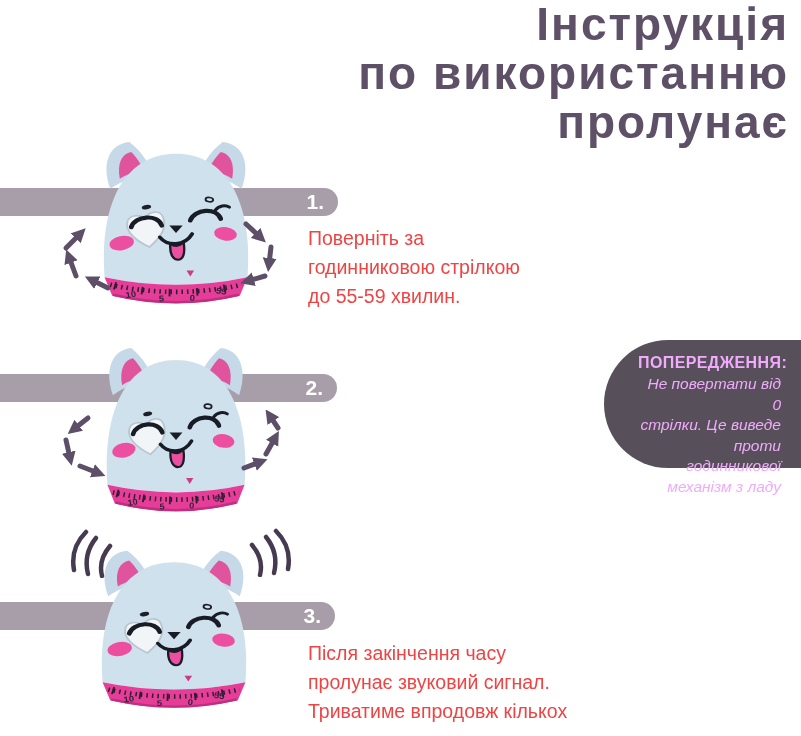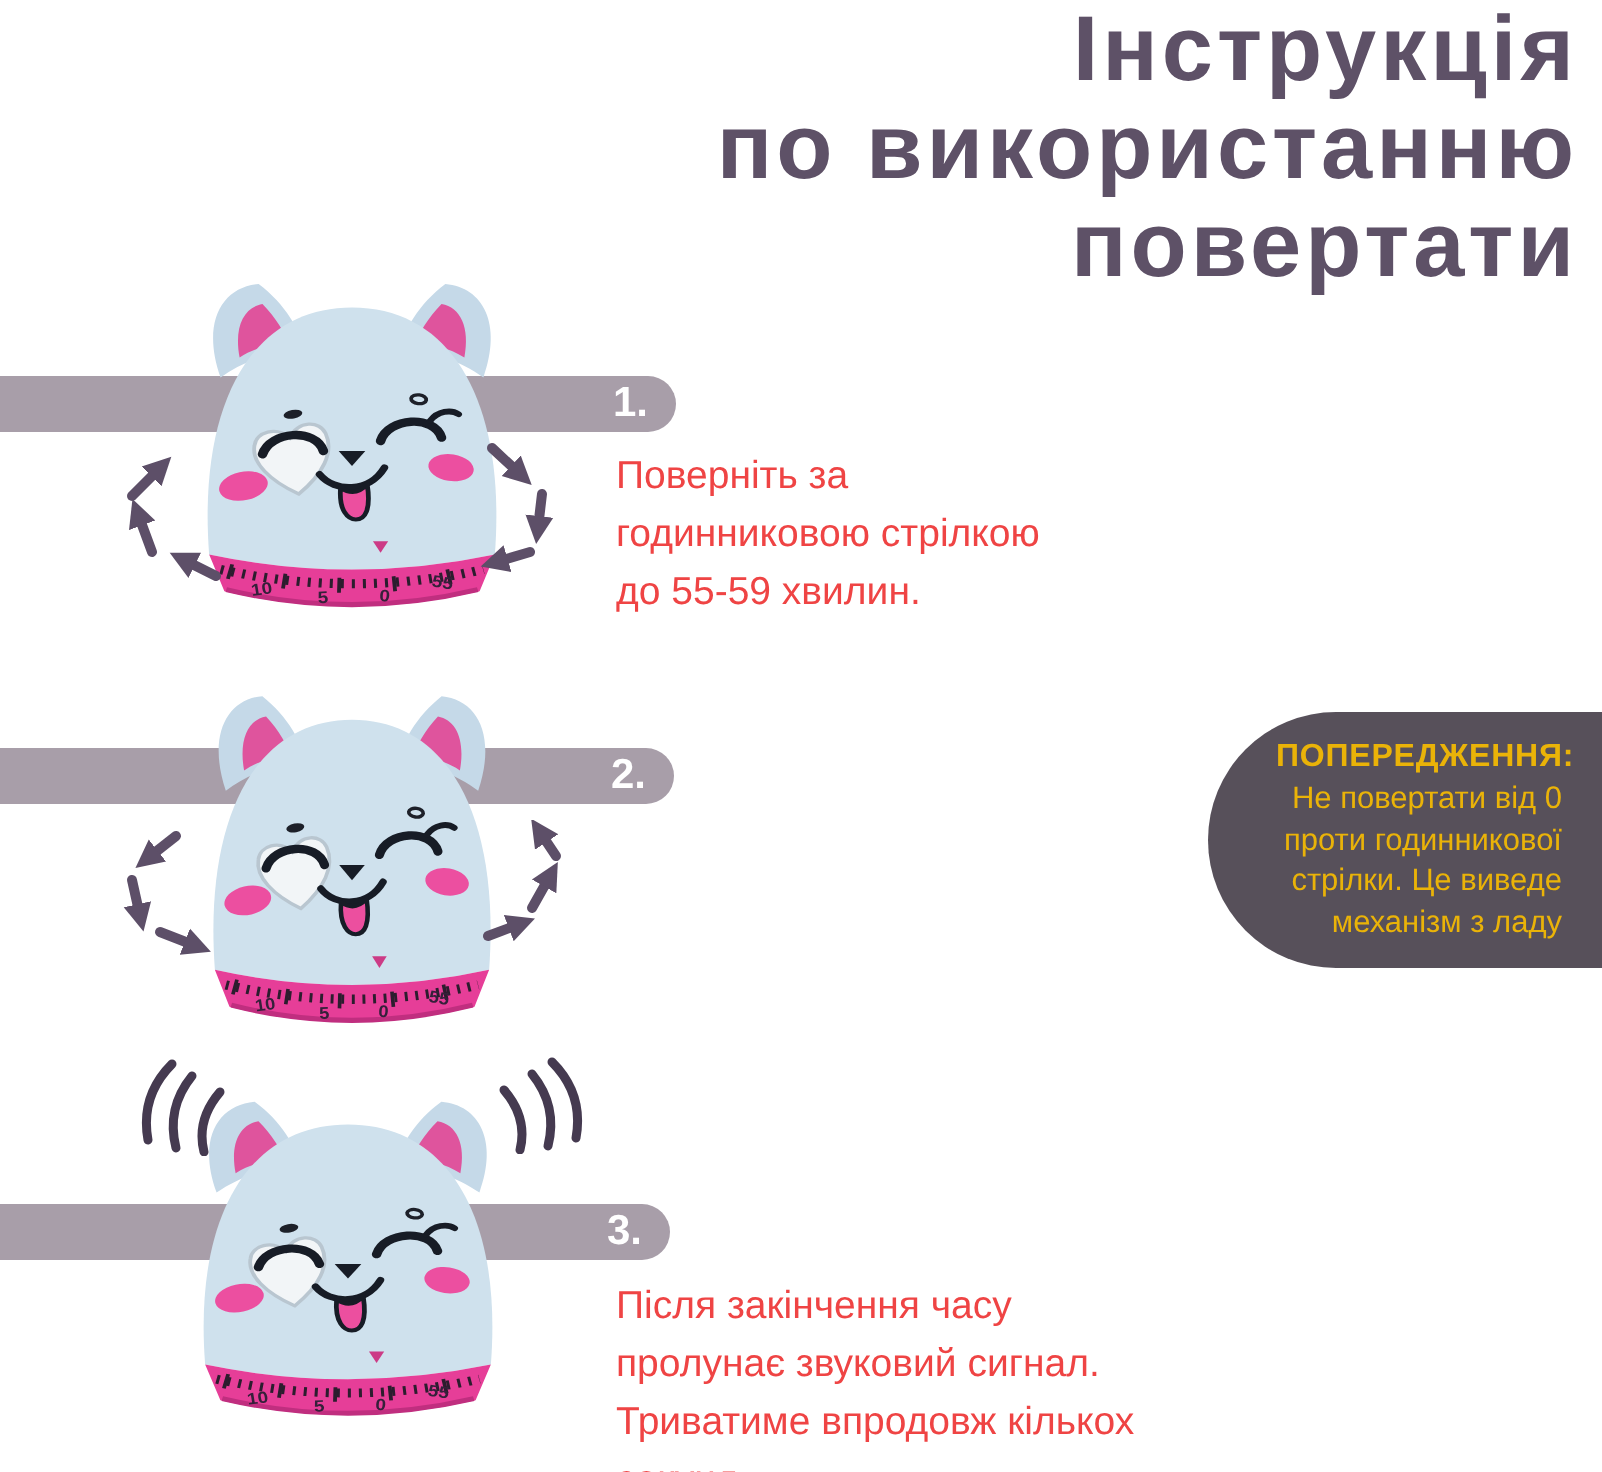--- a/index.html
+++ b/index.html
@@ -34,26 +34,26 @@
   
   .step-text{
     position:absolute;left:308px;margin:0;color:#ef4444;
     font-size:19.5px;line-height:29px;z-index:3;
   }
   .text-1{top:224px;width:212px;}
   .text-2{top:414px;width:256px;}
   .text-3{top:639px;width:274px;}
   
   .warning{
-    position:absolute;top:356px;right:0;width:197px;height:128px;
-    background:#57505a;border-radius:64px 0 0 64px;color:#eab308;
+    position:absolute;top:340px;right:0;width:197px;height:128px;
+    background:#57505a;border-radius:64px 0 0 64px;color:#f0abfc;
     box-sizing:border-box;padding:14px 20px 0 34px;text-align:right;z-index:3;
   }
   .warning-title{font-weight:bold;font-size:16px;letter-spacing:.4px;margin-bottom:2px;}
-  .warning-line{font-size:15.5px;line-height:20.5px;}
+  .warning-line{font-size:15.5px;line-height:20.5px;font-style:italic;}
   .defs-svg{position:absolute;width:0;height:0;}
 </style>
 </head>
 <body>
 
 <div class="canvas">
 
   <svg class="defs-svg" aria-hidden="true">
     <defs>
       <marker id="ah" markerUnits="userSpaceOnUse" markerWidth="15" markerHeight="15" refX="6" refY="7.5" orient="auto">
@@ -99,21 +99,21 @@
           <ellipse cx="48" cy="127" rx="13" ry="8.5" fill="#ec4fa0" transform="rotate(-14 48 127)"></ellipse>
           <ellipse cx="157" cy="116" rx="12" ry="8" fill="#ec4fa0" transform="rotate(10 157 116)"></ellipse>
         </g>
       </symbol>
     </defs>
   </svg>
 
   <header class="title">
     <div>Інструкція</div>
     <div>по використанню</div>
-    <div>повертати</div>
+    <div>пролунає</div>
   </header>
 
   <div class="step-bar bar-1">
     <span class="step-num">1.</span>
   </div>
   <svg class="cat cat-1" viewBox="0 0 210 212" preserveAspectRatio="none">
     <use href="#cat-timer"></use>
   </svg>
   <svg class="deco" style="left:52px;top:222px" width="62" height="74" viewBox="0 0 62 74">
     <g stroke="#5d4f68" stroke-width="5" stroke-linecap="round" fill="none">
@@ -170,18 +170,18 @@
       <path d="M56,46 Q60,24 44,8"></path>
       <path d="M42,50 Q47,30 34,14"></path>
       <path d="M28,52 Q32,36 20,22"></path>
     </g>
   </svg>
   <p class="step-text text-3">Після закінчення часу пролунає звуковий сигнал. Триватиме впродовж кількох секунд.</p>
 
   <aside class="warning">
     <div class="warning-title">ПОПЕРЕДЖЕННЯ:</div>
     <div class="warning-line">Не повертати від 0</div>
+    <div class="warning-line">стрілки. Це виведе</div>
     <div class="warning-line">проти годинникової</div>
-    <div class="warning-line">стрілки. Це виведе</div>
     <div class="warning-line">механізм з ладу</div>
   </aside>
 
 </div>
 
 </body></html>

